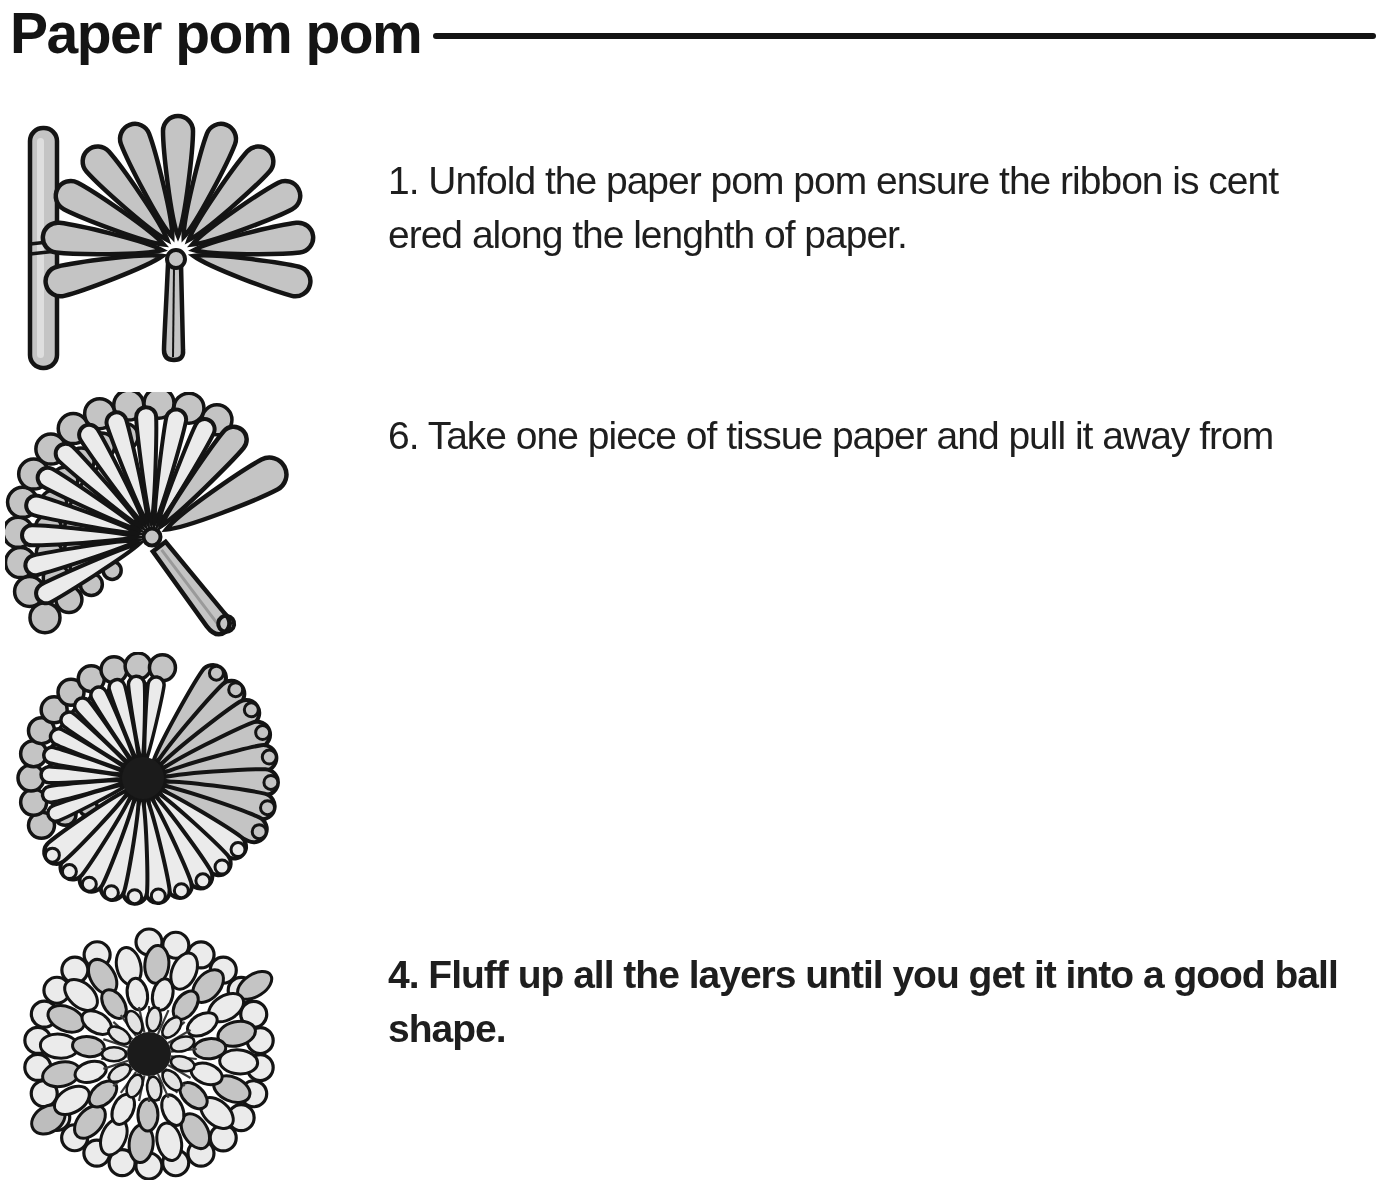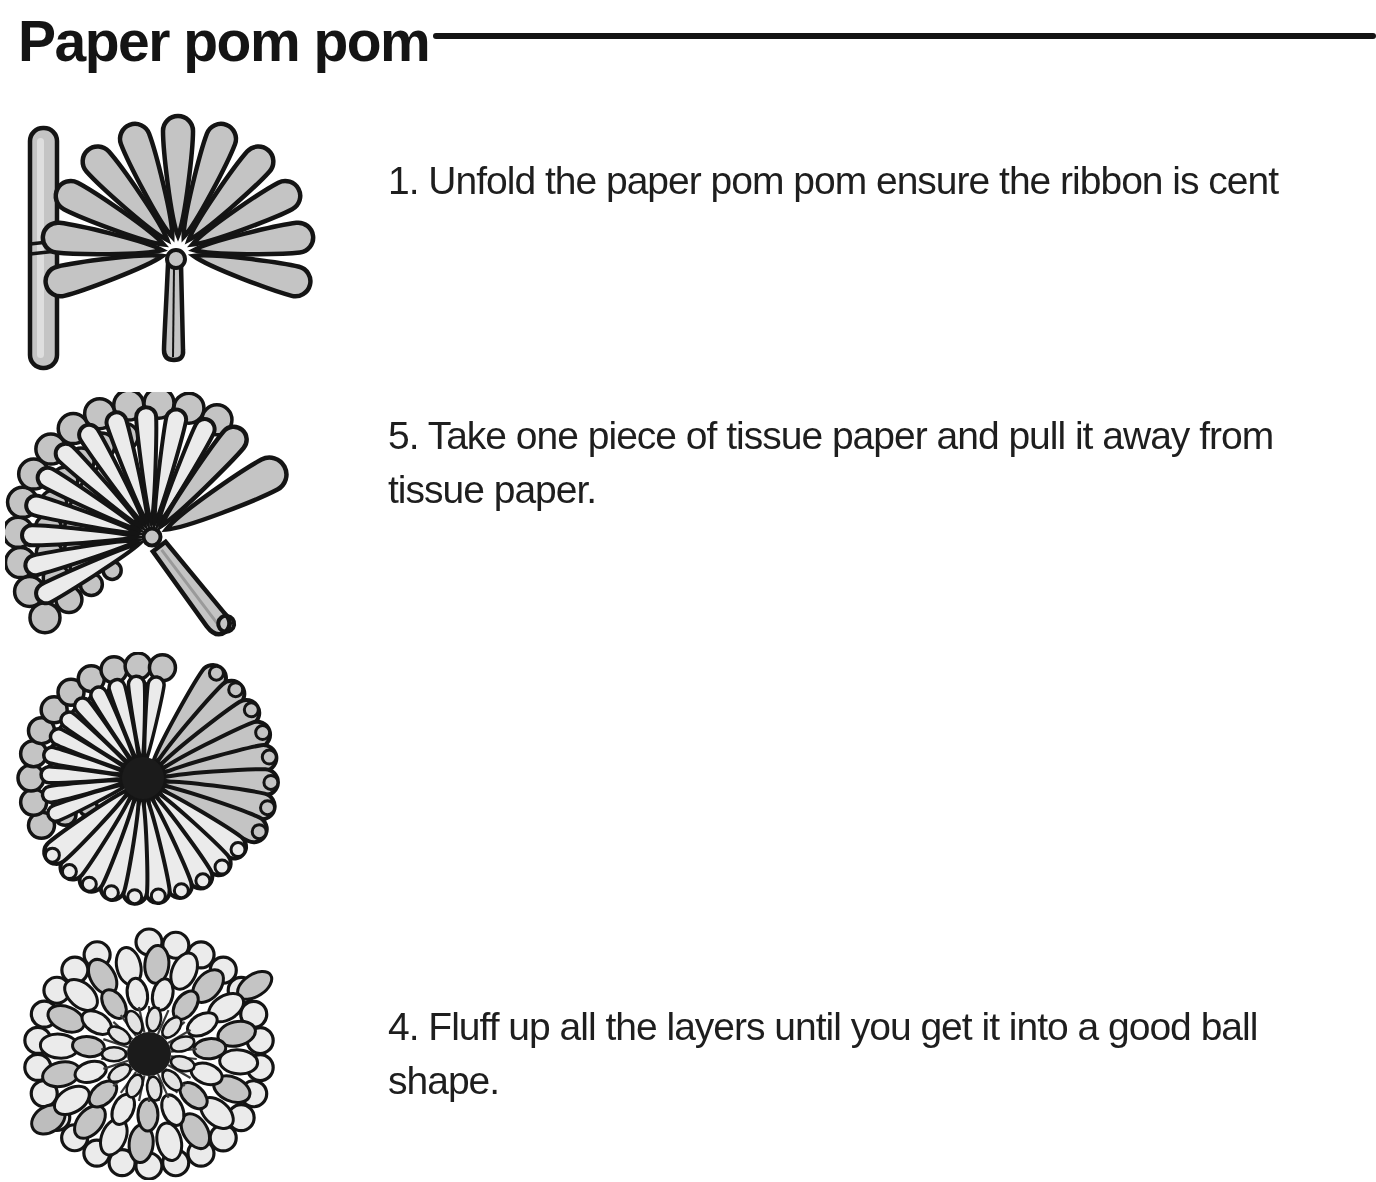--- a/index.html
+++ b/index.html
@@ -6,42 +6,42 @@
   html, body { margin: 0; padding: 0; }
   body {
     width: 1376px; height: 1182px;
     background: #ffffff;
     overflow: hidden;
     position: relative;
     font-family: "Liberation Sans", sans-serif;
   }
   .sheet { position: absolute; inset: 0; }
   .title {
-    position: absolute; left: 10px; top: 0px; margin: 8px;
+    position: absolute; left: 10px; top: 0px; margin: 0;
     font-size: 57px; font-weight: 700; letter-spacing: -1.5px;
     color: #141414; line-height: 66px; white-space: nowrap; text-align: center;
   }
   .rule {
     position: absolute; left: 433px; top: 33px;
     width: 943px; height: 6px; background: #141414; border-radius: 3px;
   }
   .art { position: absolute; }
   #art1 { left: 15px;  top: 112px; width: 330px; height: 270px; }
   #art2 { left: 5px;   top: 392px; width: 330px; height: 268px; }
   #art3 { left: 5px;   top: 652px; width: 330px; height: 283px; }
   #art4 { left: 18px;  top: 914px; width: 320px; height: 266px; }
   .step-text {
     position: absolute; left: 388px;
     color: #1e1e1e; font-size: 39px; line-height: 54px;
     letter-spacing: -1px; white-space: nowrap;
   }
   #t1 { top: 154px; }
   #t2 { top: 409px; }
   #t3 { top: 704px; }
-  #t4 { top: 1000px; }
+  #t4 { top: 948px; font-weight: bold; }
 </style>
 </head>
 <body>
 
 <div class="sheet">
   <h1 class="title">Paper pom pom</h1>
   <div class="rule"></div>
 
   <svg id="art1" class="art" viewBox="0 0 330 270">
       <rect x="15" y="16" width="27" height="240" rx="13" fill="#c4c4c4" stroke="#141414" stroke-width="4.5"></rect>
@@ -458,25 +458,25 @@
       <ellipse cx="0" cy="-35" rx="7" ry="12" fill="#e3e3e3" stroke="#141414" stroke-width="2.6" transform="translate(131 140) rotate(204.20000000000002)"></ellipse>
       <ellipse cx="0" cy="-35" rx="7" ry="12" fill="#e3e3e3" stroke="#141414" stroke-width="2.6" transform="translate(131 140) rotate(236.90000000000003)"></ellipse>
       <ellipse cx="0" cy="-35" rx="7" ry="12" fill="#e3e3e3" stroke="#141414" stroke-width="2.6" transform="translate(131 140) rotate(269.6)"></ellipse>
       <ellipse cx="0" cy="-35" rx="7" ry="12" fill="#e3e3e3" stroke="#141414" stroke-width="2.6" transform="translate(131 140) rotate(302.3)"></ellipse>
       <ellipse cx="0" cy="-35" rx="7" ry="12" fill="#e3e3e3" stroke="#141414" stroke-width="2.6" transform="translate(131 140) rotate(335)"></ellipse>
       <circle cx="131" cy="140" r="22" fill="#1b1b1b"></circle>
     </svg>
 
   <div class="step-text" id="t1">
     <div class="ln">1. Unfold the paper pom pom ensure the ribbon is cent</div>
+    <div class="ln">ered along the lenghth of paper.</div>
   </div>
 
   <div class="step-text" id="t2">
-    <div class="ln">5. Take one piece of tissue paper and pull it away from</div>
-    <div class="ln">tissue paper.</div>
+    <div class="ln">6. Take one piece of tissue paper and pull it away from</div>
   </div>
 
   <div class="step-text" id="t3">
   </div>
 
   <div class="step-text" id="t4">
     <div class="ln">4. Fluff up all the layers until you get it into a good ball</div>
     <div class="ln">shape.</div>
   </div>
 </div>

